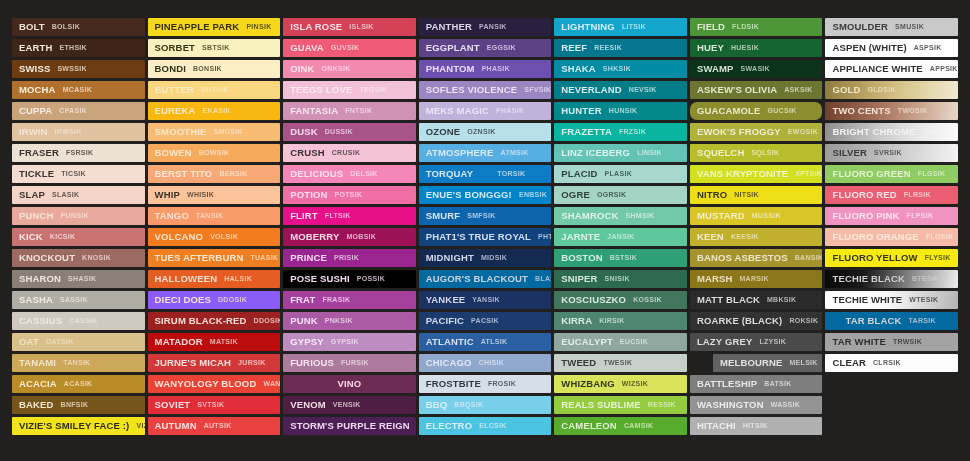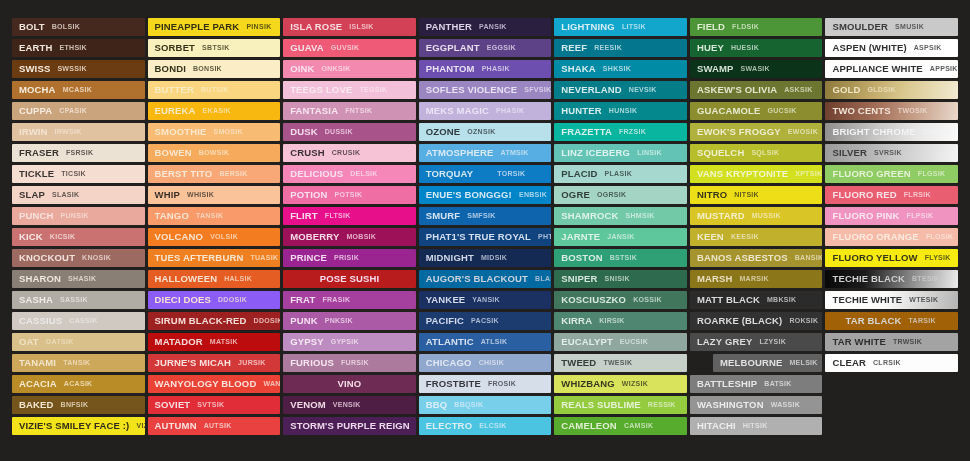--- a/index.html
+++ b/index.html
@@ -261,21 +261,21 @@
         <span class="cd" style="color: rgb(251, 220, 238);">FLTSIK</span>
       </div>
       <div class="swatch" style="background: rgb(156, 17, 88);">
         <span class="nm" style="color: rgb(247, 219, 231);">MOBERRY</span>
         <span class="cd" style="color: rgb(247, 219, 231);">MOBSIK</span>
       </div>
       <div class="swatch" style="background: rgb(154, 37, 144);">
         <span class="nm" style="color: rgb(246, 220, 240);">PRINCE</span>
         <span class="cd" style="color: rgb(246, 220, 240);">PRISIK</span>
       </div>
-      <div class="swatch" style="background: #b91c1c; flex-direction: column;">
+      <div class="swatch" style="background: #000000;">
         <span class="nm" style="color: rgb(247, 221, 242);">POSE SUSHI</span>
         <span class="cd" style="color: rgb(247, 221, 242);">POSSIK</span>
       </div>
       <div class="swatch" style="background: rgb(165, 64, 158);">
         <span class="nm" style="color: rgb(247, 224, 242);">FRAT</span>
         <span class="cd" style="color: rgb(247, 224, 242);">FRASIK</span>
       </div>
       <div class="swatch" style="background: rgb(171, 90, 165);">
         <span class="nm" style="color: rgb(246, 226, 241);">PUNK</span>
         <span class="cd" style="color: rgb(246, 226, 241);">PNKSIK</span>
@@ -474,21 +474,21 @@
         <span class="cd" style="color: rgb(214, 232, 215);">HUESIK</span>
       </div>
       <div class="swatch" style="background: rgb(11, 51, 25);">
         <span class="nm" style="color: rgb(210, 225, 211);">SWAMP</span>
         <span class="cd" style="color: rgb(210, 225, 211);">SWASIK</span>
       </div>
       <div class="swatch" style="background: rgb(109, 118, 49);">
         <span class="nm" style="color: rgb(227, 232, 207);">ASKEW'S OLIVIA</span>
         <span class="cd" style="color: rgb(227, 232, 207);">ASKSIK</span>
       </div>
-      <div class="swatch" style="background: rgb(139, 141, 46);">
+      <div class="swatch" style="background: rgb(139, 141, 46); border-radius: 7px;">
         <span class="nm" style="color: rgb(231, 233, 206);">GUACAMOLE</span>
         <span class="cd" style="color: rgb(231, 233, 206);">GUCSIK</span>
       </div>
       <div class="swatch" style="background: rgb(176, 176, 61);">
         <span class="nm" style="color: rgb(238, 237, 207);">EWOK'S FROGGY</span>
         <span class="cd" style="color: rgb(238, 237, 207);">EWOSIK</span>
       </div>
       <div class="swatch" style="background: rgb(184, 189, 43);">
         <span class="nm" style="color: rgb(239, 240, 203);">SQUELCH</span>
         <span class="cd" style="color: rgb(239, 240, 203);">SQLSIK</span>
@@ -596,21 +596,21 @@
         <span class="cd" style="color: rgb(53, 53, 24);">FLYSIK</span>
       </div>
       <div class="swatch" style="background-image: linear-gradient(100deg, rgb(8, 8, 8) 0%, rgb(27, 27, 27) 30%, rgb(154, 154, 154) 70%, rgb(237, 237, 237) 100%);">
         <span class="nm" style="color: rgb(207, 207, 207);">TECHIE BLACK</span>
         <span class="cd" style="color: rgb(207, 207, 207);">BTESIK</span>
       </div>
       <div class="swatch" style="background-image: linear-gradient(100deg, rgb(255, 255, 255) 0%, rgb(250, 250, 250) 45%, rgb(213, 213, 213) 75%, rgb(180, 180, 180) 100%);">
         <span class="nm" style="color: rgb(47, 47, 47);">TECHIE WHITE</span>
         <span class="cd" style="color: rgb(47, 47, 47);">WTESIK</span>
       </div>
-      <div class="swatch" style="background: #a16207; padding-left: 20px;">
+      <div class="swatch" style="background: #0369a1; padding-left: 20px;">
         <span class="nm" style="color: rgb(213, 213, 213);">TAR BLACK</span>
         <span class="cd" style="color: rgb(213, 213, 213);">TARSIK</span>
       </div>
       <div class="swatch" style="background: #a3a3a3;">
         <span class="nm" style="color: rgb(47, 47, 47);">TAR WHITE</span>
         <span class="cd" style="color: rgb(47, 47, 47);">TRWSIK</span>
       </div>
       <div class="swatch" style="background: rgb(253, 253, 253);">
         <span class="nm" style="color: rgb(47, 47, 47);">CLEAR</span>
         <span class="cd" style="color: rgb(47, 47, 47);">CLRSIK</span>

